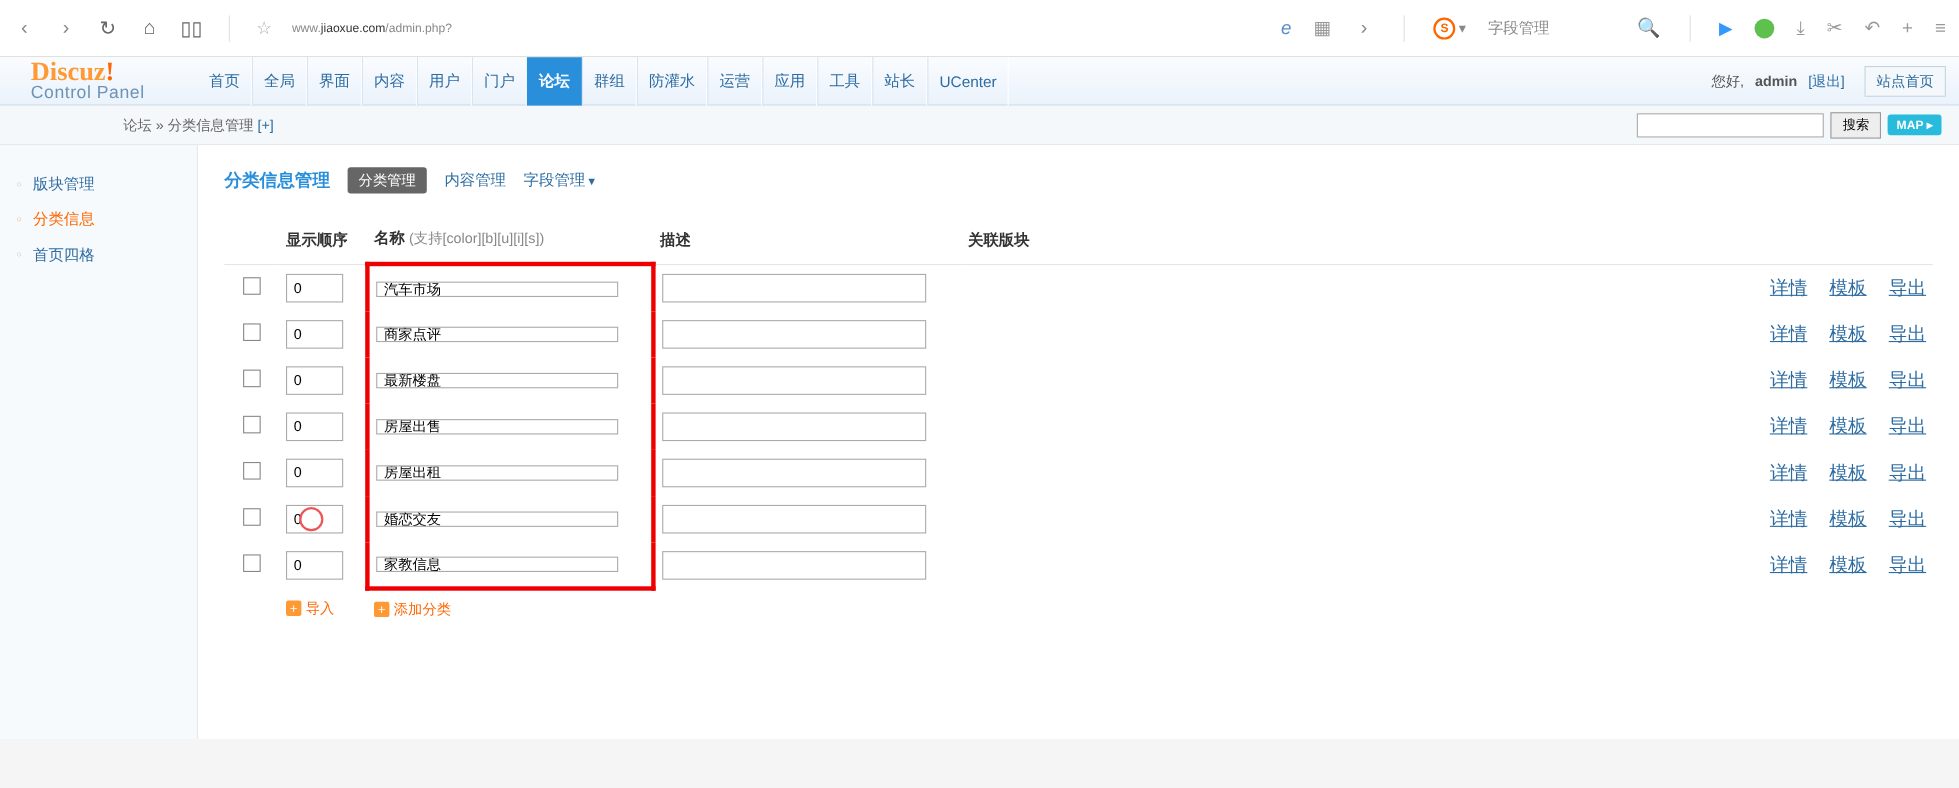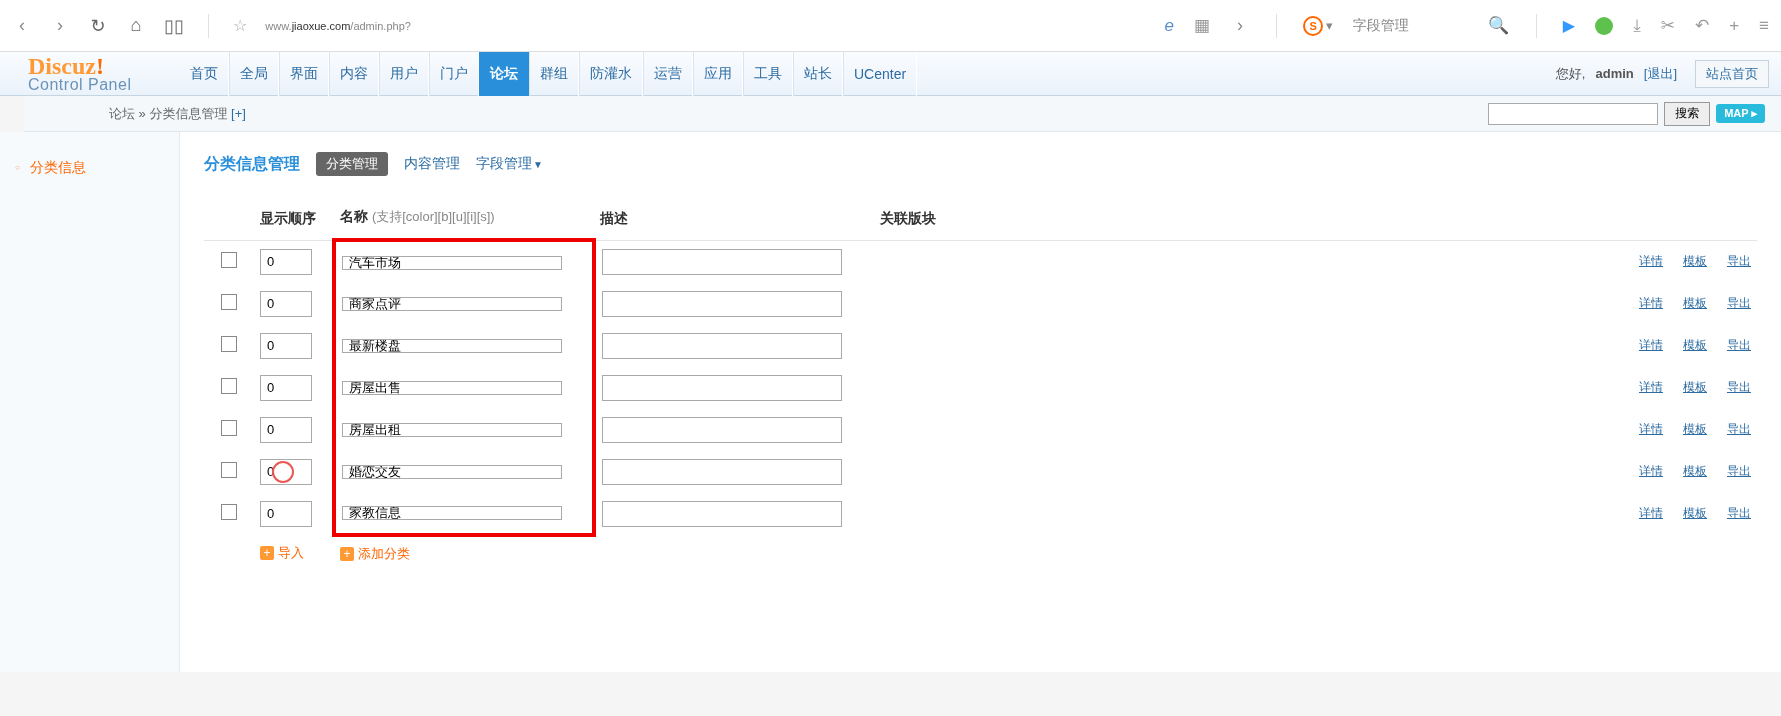--- a/index.html
+++ b/index.html
@@ -66,21 +66,21 @@
     .col-checkbox { width: 50px; }
     .col-order { width: 80px; }
     .col-name { width: 260px; }
     .col-desc { width: 280px; }
     .col-related { width: auto; }
     .col-actions { width: 200px; text-align: right; }
     .chkbox { width: 16px; height: 16px; border: 1px solid #888; background: #fff; display: inline-block; cursor: pointer; }
     .order-input { width: 52px; height: 26px; border: 1px solid #aaa; padding: 0 6px; font-size: 13px; }
     .name-input { width: 220px; height: 14px; border: 1px solid #aaa; padding: 0 6px; font-size: 13px; }
     .desc-input { width: 240px; height: 26px; border: 1px solid #aaa; padding: 0 6px; font-size: 13px; }
-    .action-link { color: #2d6ca2; text-decoration: underline; margin-left: 20px; cursor: pointer; font-size: 12px; font-family: Liberation Serif, serif; }
+    .action-link { color: #2d6ca2; text-decoration: underline; margin-left: 20px; cursor: pointer; font-size: 17px; font-family: Liberation Serif, serif; }
     .red-col { border-left: 4px solid #e00; border-right: 4px solid #e00; }
     .red-col-top { border-top: 4px solid #e00; }
     .red-col-bot { border-bottom: 4px solid #e00; }
     .cursor-mark { position: absolute; width: 22px; height: 22px; border: 2px solid #e55; border-radius: 50%; pointer-events: none; }
     .plus-link { color: #ff6600; cursor: pointer; font-size: 13px; }
     .plus-link .plus { display: inline-block; width: 14px; height: 14px; background: #ff9933; color: #fff; text-align: center; line-height: 14px; font-size: 12px; border-radius: 2px; margin-right: 4px; }
   </style>
 </head>
 <body>
 
@@ -141,34 +141,36 @@
       <div class="top-nav-item">UCenter</div>
     </div>
   <div class="header-right">
     <span>您好,</span>
     <b>admin</b>
     <a href="#">[退出]</a>
     <span class="site-home-btn">站点首页</span>
   </div>
 </div>
 
-<div class="breadcrumb-bar" style="padding-left:85px;margin-left:24px;">
+<div class="breadcrumb-bar" style="padding-left:112px;">
   <span class="breadcrumb-text">
     <span>论坛</span><span> » </span><span>分类信息管理</span><a href="#"> [+]</a>
   </span>
   <div class="breadcrumb-right">
     <input class="bc-search" type="text" style="">
     <button class="bc-search-btn">搜索</button>
     <span class="map-badge"><span>MAP</span> ▸</span>
   </div>
 </div>
 
 <div class="body-grid">
   <div class="sidebar" id="sidebar">
+      <div class="sidebar-item">版块管理</div>
       <div class="sidebar-item active">分类信息</div>
+      <div class="sidebar-item">首页四格</div>
     </div>
 
   <div class="main-content">
     <div class="page-title-row">
       <span class="page-title">分类信息管理</span>
       <span class="subtab-btn">分类管理</span>
       <span class="subtab-link">内容管理</span>
       <span class="subtab-link"><span>字段管理</span><span class="caret">▼</span></span>
     </div>
 

